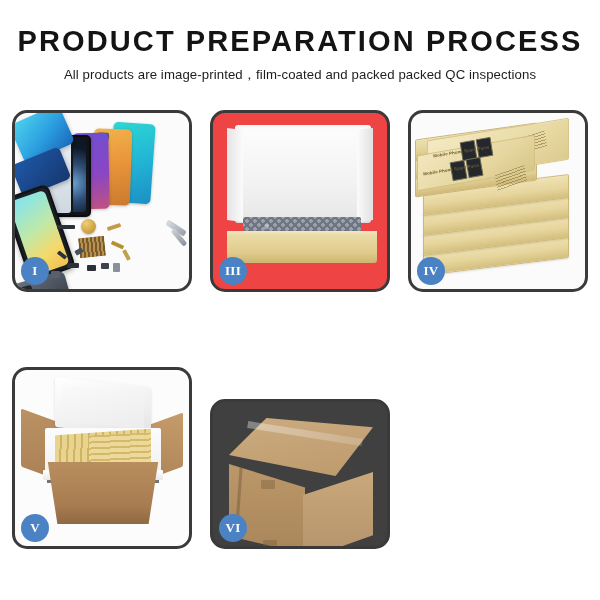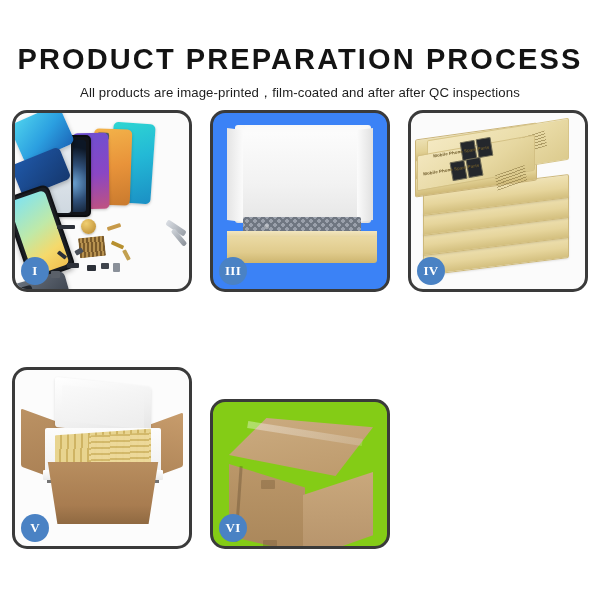--- a/index.html
+++ b/index.html
@@ -7,21 +7,21 @@
   body{
     width:600px;height:600px;
     background:#ffffff;
     font-family:"Liberation Sans","DejaVu Sans",sans-serif;
     overflow:hidden;
     position:relative;
   }
   .page{width:600px;height:600px;position:relative;box-sizing:border-box;}
 
   
-  .header{padding-top:44px;text-align:center;}
+  .header{padding-top:26px;text-align:center;}
   .title{
     font-size:29px;font-weight:bold;color:#141414;
     letter-spacing:2.1px;line-height:1.08;white-space:nowrap;
   }
   .subtitle{
     margin-top:9px;font-size:13.2px;color:#1d1d1d;
     letter-spacing:.1px;white-space:nowrap;
   }
 
   
@@ -143,21 +143,21 @@
   .conn{position:absolute;background:#c8923f;border-radius:2px;opacity:.9;}
   .c1{left:26px;top:46px;width:10px;height:9px;}
   .c2{left:22px;top:132px;width:12px;height:12px;}
   .c3{left:52px;top:136px;width:11px;height:13px;}
   .c4{left:36px;top:68px;width:9px;height:8px;background:#d9dde1;}
   .pinktag{position:absolute;left:16px;top:8px;width:9px;height:6px;background:#e06a82;border-radius:1px;}
   .dark2{position:absolute;left:18px;top:142px;width:44px;height:16px;
     background:linear-gradient(180deg,#2a2e34,#15181c);border-radius:2px;opacity:.85;}
 
   
-  .p3{background:#3b82f6;}
+  .p3{background:#ef4444;}
   .foamback{
     position:absolute;left:22px;top:12px;width:136px;height:98px;
     background:linear-gradient(180deg,#fdfdfd 0%,#f2f2f2 60%,#e6e6e6 100%);
     border-radius:3px;box-shadow:inset 0 0 10px rgba(0,0,0,.05);
   }
   .foamleft{position:absolute;left:14px;top:16px;width:16px;height:92px;
     background:linear-gradient(90deg,#e4e4e4,#fbfbfb);transform:skewY(7deg);}
   .foamright{position:absolute;right:14px;top:16px;width:16px;height:92px;
     background:linear-gradient(90deg,#fbfbfb,#e0e0e0);transform:skewY(-7deg);}
   .graypad{
@@ -248,21 +248,21 @@
     background:repeating-linear-gradient(92deg,#e8d48f 0 5px,#cfb463 5px 7px);
     border-radius:1px;transform:skewY(-4deg);}
   .ybars2{position:absolute;left:74px;top:64px;width:62px;height:36px;
     background:repeating-linear-gradient(0deg,#edd99a 0 4px,#d2b869 4px 6px);
     border-radius:1px;transform:skewY(-3deg);opacity:.95;}
   .foamrim{position:absolute;left:28px;top:100px;width:120px;height:10px;
     background:linear-gradient(180deg,#ffffff,#e8e8e8);border-radius:1px;}
   .darkline{position:absolute;left:32px;top:110px;width:112px;height:3px;background:#3a3a3a;opacity:.7;}
 
   
-  .p6{background:#84cc16;margin-top:32px;}
+  .p6{background:#404040;margin-top:32px;}
   .c6top{position:absolute;left:16px;top:16px;width:144px;height:58px;
     background:linear-gradient(170deg,#cbab80 0%,#bd9a6c 100%);
     clip-path:polygon(26% 0,100% 16%,74% 100%,0 64%);}
   .c6front{position:absolute;left:16px;top:62px;width:76px;height:90px;
     background:linear-gradient(180deg,#bb9769 0%,#a9865a 100%);
     clip-path:polygon(0 0,100% 26%,100% 100%,0 80%);}
   .c6side{position:absolute;left:90px;top:70px;width:70px;height:88px;
     background:linear-gradient(180deg,#c9a87c 0%,#b5926a 100%);
     clip-path:polygon(0 26%,100% 0,100% 72%,0 100%);}
   .tapeline{position:absolute;left:34px;top:28px;width:116px;height:7px;
@@ -274,21 +274,21 @@
   .n1{left:48px;top:78px;width:14px;height:9px;}
   .n2{left:50px;top:138px;width:14px;height:9px;}
 </style>
 </head>
 <body>
 
 <div class="page">
 
   <div class="header">
     <div class="title">PRODUCT PREPARATION PROCESS</div>
-    <div class="subtitle">All products are image-printed，film-coated and after after QC inspections</div>
+    <div class="subtitle">All products are image-printed，film-coated and packed packed QC inspections</div>
   </div>
 
   <div class="grid">
 
     <div class="panel p1">
       <div class="scene">
         <div class="ph ph-back1"></div>
         <div class="ph ph-back2"></div>
         <div class="ph ph-purple"></div>
         <div class="ph ph-black"></div>

